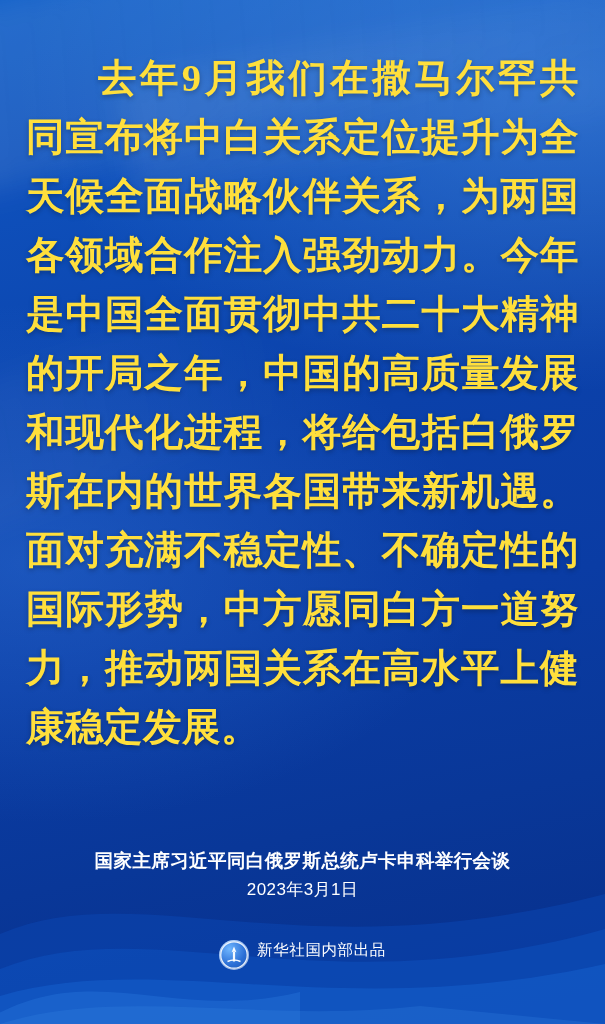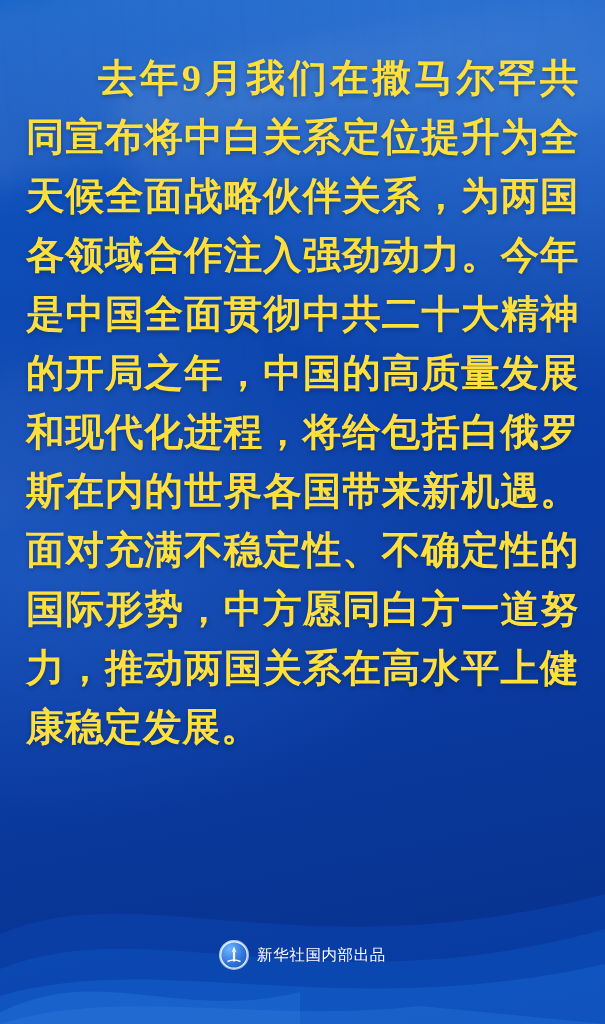--- a/index.html
+++ b/index.html
@@ -83,21 +83,20 @@
     line-height: 28px;
     letter-spacing: 0.4px;
     font-family: "Liberation Sans", sans-serif;
   }
 
   .footer {
     position: absolute;
     left: 0; right: 0;
     top: 940px;
     display: flex;
-    align-items: center;
     justify-content: center;
     gap: 8px;
   }
   .logo {
     width: 30px;
     height: 30px;
     border-radius: 50%;
     background: radial-gradient(circle at 35% 30%, #6fb6ff 0%, #2b6fd6 55%, #1b4fa8 100%);
     position: relative;
     flex: 0 0 auto;
@@ -125,20 +124,24 @@
     <path d="M0,245 C150,185 320,285 605,205 L605,300 L0,300 Z" fill="#0d52c0" opacity="0.5"></path>
     <path d="M0,272 C160,225 340,300 605,240 L605,300 L0,300 Z" fill="#1663d2" opacity="0.45"></path>
     <path d="M-20,300 C90,230 170,300 300,268 L300,300 Z" fill="#2a7ce0" opacity="0.35"></path>
     <path d="M0,300 C120,262 260,300 420,282 L605,300 L0,300 Z" fill="#3a8bea" opacity="0.22"></path>
   </svg>
 
   <div class="content">
     <p class="quote">去年9月我们在撒马尔罕共同宣布将中白关系定位提升为全天候全面战略伙伴关系，为两国各领域合作注入强劲动力。今年是中国全面贯彻中共二十大精神的开局之年，中国的高质量发展和现代化进程，将给包括白俄罗斯在内的世界各国带来新机遇。面对充满不稳定性、不确定性的国际形势，中方愿同白方一道努力，推动两国关系在高水平上健康稳定发展。</p>
   </div>
 
+  <div class="caption">
+    <div class="line1">国家主席习近平同白俄罗斯总统卢卡申科举行会谈</div>
+    <div class="line2">2023年3月1日</div>
+  </div>
 
   <div class="footer">
     <span class="logo">
       <svg viewBox="0 0 30 30">
         <circle cx="15" cy="15" r="13.2" fill="none" stroke="#ffffff" stroke-width="1.2" opacity="0.9"></circle>
         <path d="M15 6.5 L17.4 12.2 L15 11.2 L12.6 12.2 Z" fill="#ffffff" opacity="0.95"></path>
         <rect x="13.9" y="11.5" width="2.2" height="10" fill="#ffffff" opacity="0.95"></rect>
         <path d="M8.5 21.5 Q15 18.5 21.5 21.5" fill="none" stroke="#ffffff" stroke-width="1.4" opacity="0.95"></path>
       </svg>
     </span>

